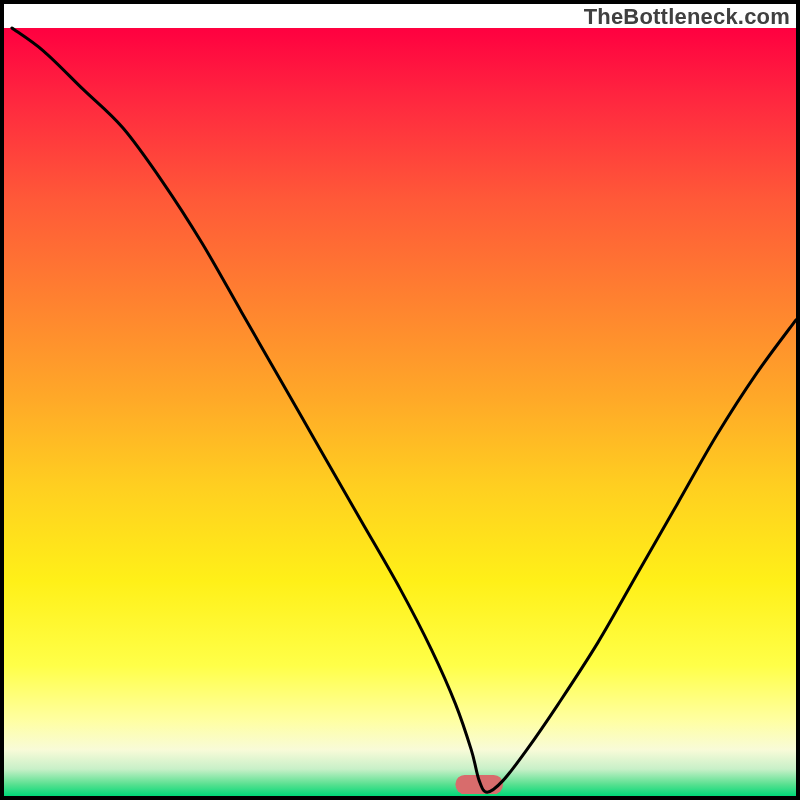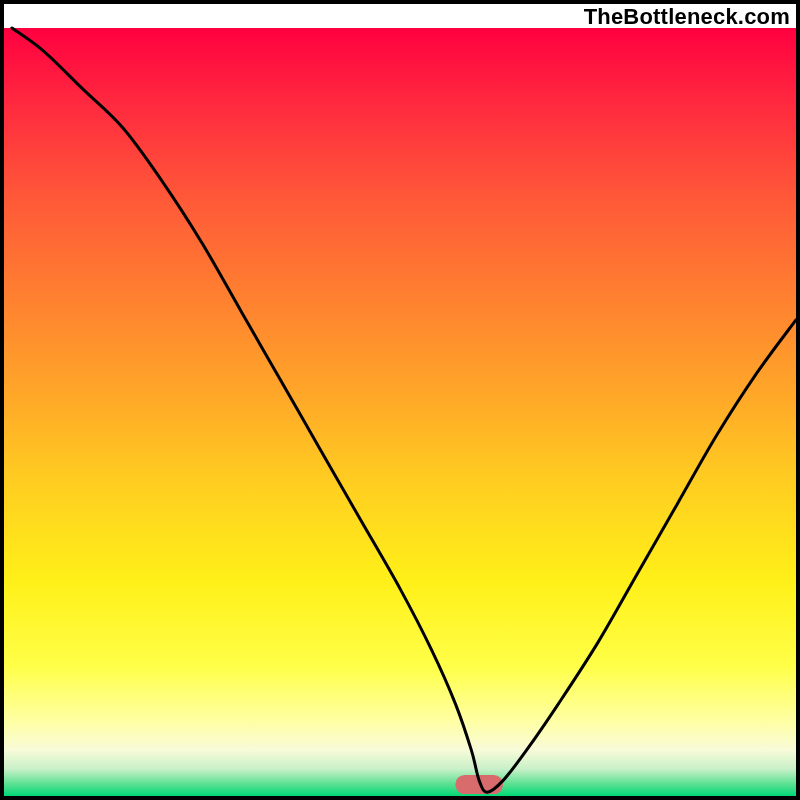--- a/index.html
+++ b/index.html
@@ -13,21 +13,21 @@
   }
   .chart-wrap {
     position: relative;
     width: 800px;
     height: 800px;
   }
   .watermark {
     position: absolute;
     top: 4px;
     right: 10px;
-    color: #000000;
+    color: #404040;
     font-size: 22px;
     font-weight: 600;
     letter-spacing: 0.2px;
   }
   svg {
     display: block;
   }
 </style>
 </head>
 <body>

